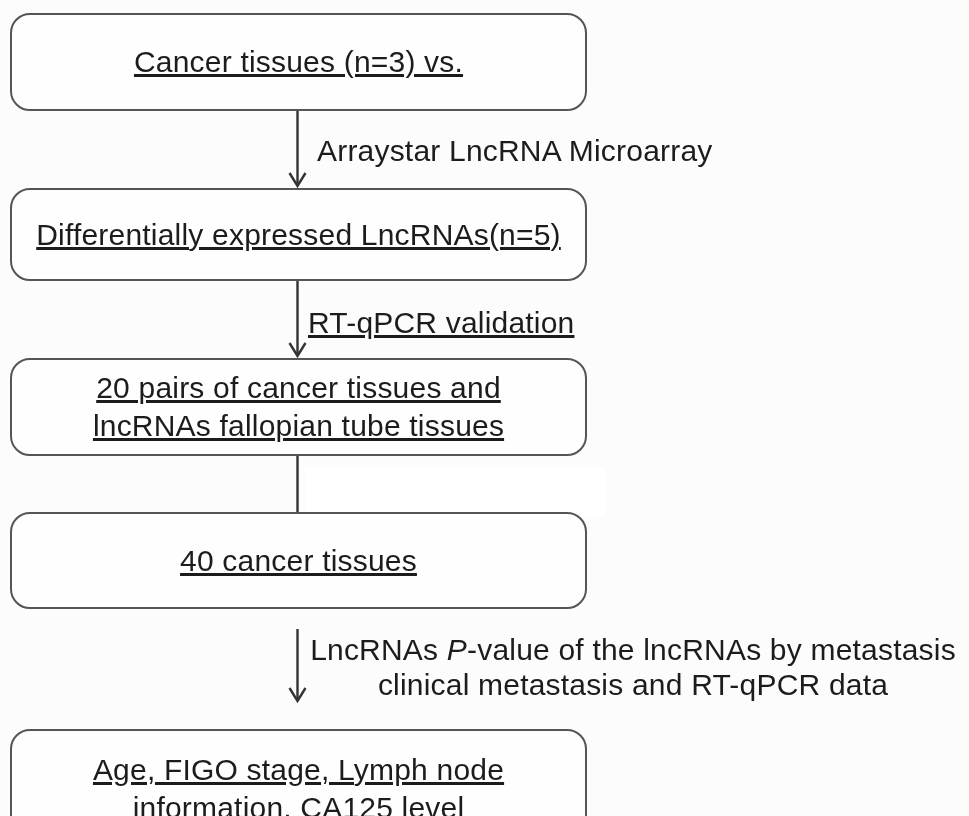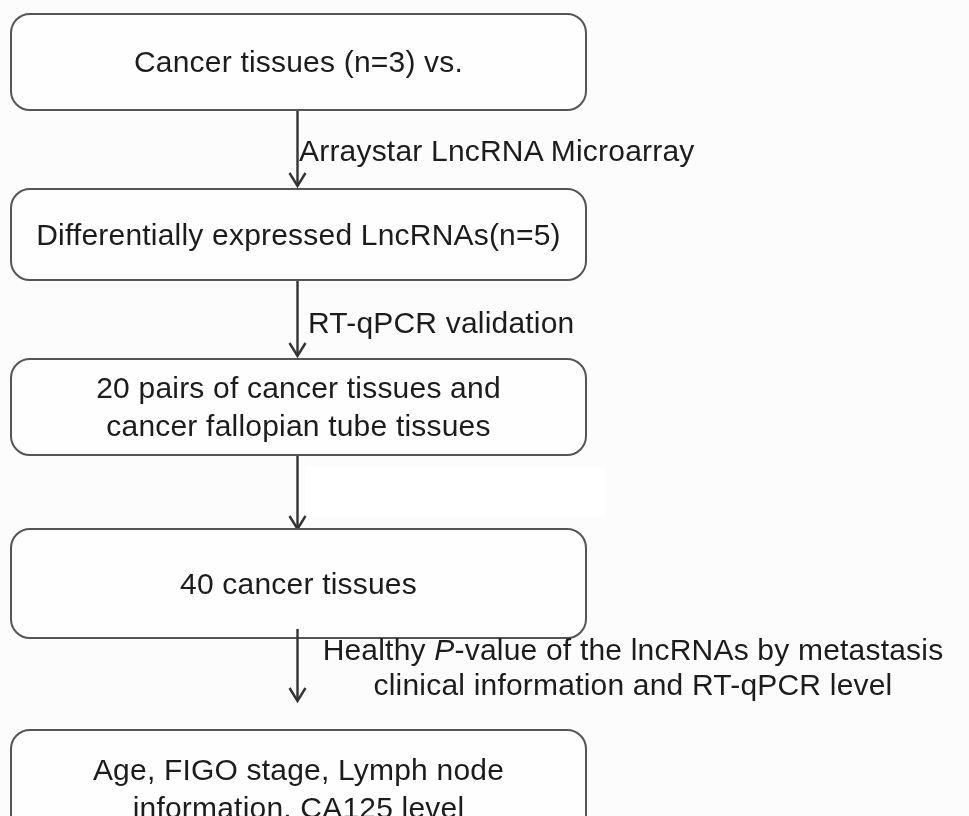--- a/index.html
+++ b/index.html
@@ -25,25 +25,26 @@
     background: #fefefe;
     box-sizing: border-box;
     display: flex;
     flex-direction: column;
     align-items: center;
     justify-content: center;
     text-align: center;
     font-size: 30px;
     line-height: 38px;
     letter-spacing: 0.2px;
+    text-decoration: underline;
   }
   #box1 { top: 13px;  height: 98px; }
   #box2 { top: 188px; height: 93px; }
   #box3 { top: 358px; height: 98px; }
-  #box4 { top: 528px; height: 111px; }
+  #box4 { top: 512px; height: 97px; }
   #box5 { top: 705px; height: 119px; margin-top: 24px; }
 
   .arrow {
     position: absolute;
     left: 285px;
     width: 25px;
     overflow: visible;
   }
   #arrow1 { top: 111px; height: 77px; }
   #arrow2 { top: 281px; height: 77px; }
@@ -55,22 +56,22 @@
     fill: none;
   }
 
   .arrow-label {
     position: absolute;
     font-size: 30px;
     line-height: 36px;
     white-space: nowrap;
     letter-spacing: 0.2px;
   }
-  #label1 { left: 299px; top: 133px; }
-  #label2 { left: 308px; top: 305px; }
+  #label1 { left: 317px; top: 133px; }
+  #label2 { left: 308px; top: 305px; text-decoration: underline; }
   #label4 {
     left: 300px;
     top: 632px;
     width: 666px;
     white-space: normal;
     text-align: center;
     line-height: 35px;
   }
   #label4 .it { font-style: italic; }
 
@@ -103,37 +104,37 @@
   </div>
 
   <svg class="arrow" id="arrow2" viewBox="0 0 25 77">
     <line x1="12.5" y1="0" x2="12.5" y2="74.5"></line>
     <polyline points="4.5,62 12.5,75 20.5,62"></polyline>
   </svg>
   <div class="arrow-label" id="label2">RT-qPCR validation</div>
 
   <div class="box" id="box3">
     <span>20 pairs of cancer tissues and</span>
-    <span>cancer fallopian tube tissues</span>
+    <span>lncRNAs fallopian tube tissues</span>
   </div>
 
   <div id="erased-band"></div>
   <svg class="arrow" id="arrow3" viewBox="0 0 25 75">
     <line x1="12.5" y1="0" x2="12.5" y2="72.5"></line>
     <polyline points="4.5,60 12.5,73 20.5,60"></polyline>
   </svg>
 
   <div class="box" id="box4">
     <span>40 cancer tissues</span>
   </div>
 
   <svg class="arrow" id="arrow4" viewBox="0 0 25 74">
     <line x1="12.5" y1="0" x2="12.5" y2="71.5"></line>
     <polyline points="4.5,59 12.5,72 20.5,59"></polyline>
   </svg>
-  <div class="arrow-label" id="label4"><span>Healthy </span><span class="it">P</span><span>-value of the lncRNAs by metastasis</span><br><span>clinical information and RT-qPCR level</span></div>
+  <div class="arrow-label" id="label4"><span>LncRNAs </span><span class="it">P</span><span>-value of the lncRNAs by metastasis</span><br><span>clinical metastasis and RT-qPCR data</span></div>
 
   <div class="box" id="box5">
     <span>Age, FIGO stage, Lymph node</span>
     <span>information, CA125 level</span>
   </div>
 
 </div>
 
 </body></html>

